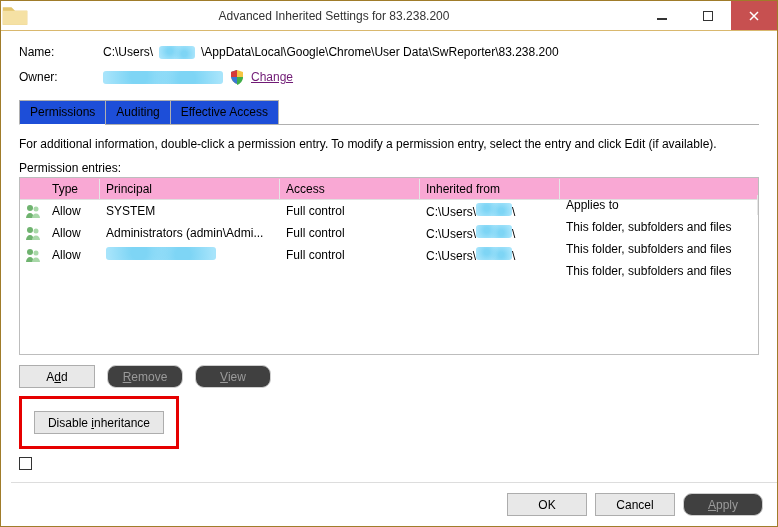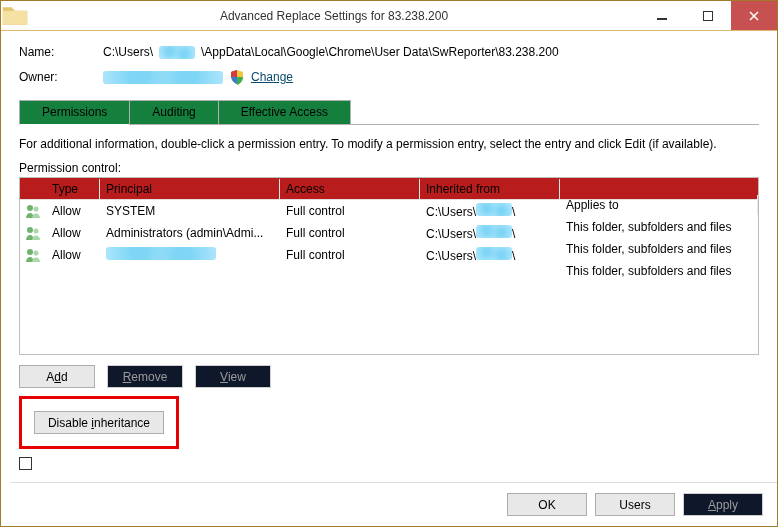--- a/index.html
+++ b/index.html
@@ -41,59 +41,59 @@
   .redact {
     display:inline-block; height:13px; border-radius:3px;
     background: radial-gradient(circle at 30% 40%, #7ed5f5 10%, transparent 40%),
                 radial-gradient(circle at 70% 60%, #7ed5f5 10%, transparent 40%),
                 #a7e4fb;
     filter: blur(0.4px);
   }
   .shield {
     width:16px;height:16px;display:inline-block;
   }
-  .link { color:#0c4a6e; text-decoration:underline; cursor:pointer;}
+  .link { color:#701a75; text-decoration:underline; cursor:pointer;}
   .tabs {
     display:flex; margin-top:4px; position:relative; top:1px; z-index:2;
   }
   .tab {
-    border:1px solid #b0b0b0; padding:4px 22px 5px; font-size:12px;
-    background:#15803d; margin-right:-1px; cursor:pointer;
+    border:1px solid #b0b0b0; padding:4px 10px 5px; font-size:12px;
+    background:#1d4ed8; margin-right:-1px; cursor:pointer;
     border-bottom:1px solid #b0b0b0;
   }
   .tab.active { border-bottom:1px solid #fff; }
   .tabline { height:1px; background:#b0b0b0; margin-bottom:12px;}
   .infotext { margin-bottom:10px;}
   .sublabel { margin-bottom:2px;}
   .listbox {
     border:1px solid #bdbdbd; height:178px; overflow:hidden;
     font-size:12px;
   }
   .lhead, .lrow { display:flex; align-items:center; height:22px; }
-  .lhead { border-bottom:1px solid #e0e0e0; font-weight:400; color:#000; background:#b91c1c;}
+  .lhead { border-bottom:1px solid #e0e0e0; font-weight:400; color:#000; background:#f9a8d4;}
   .lhead .col { border-right:1px solid #e6e6e6; padding:3px 6px;}
   .lrow .col { padding:2px 6px; white-space:nowrap; overflow:hidden; text-overflow:ellipsis;}
   .col.icon { width:26px; flex:none; padding:0; display:flex; justify-content:center;}
   .col.type { width:54px; flex:none;}
   .col.principal { width:180px; flex:none;}
   .col.access { width:140px; flex:none;}
   .col.inherited { width:140px; flex:none;}
   .col.applies { flex:1;margin-top:32px;}
   .usericon {
     width:16px; height:16px; display:inline-block;
   }
   .btnrow { display:flex; gap:12px; margin-top:10px;}
   .btn {
     min-width:76px; height:23px; border:1px solid #adadad;
     background:#e8e8e8; font-size:12px; padding:2px 10px;
     display:inline-flex; align-items:center; justify-content:center;
     cursor:pointer;
     text-align:right;
   }
-  .btn.disabled { color:#9a9a9a; border-color:#cfcfcf; background:#0f172a; cursor:default;}
+  .btn.disabled { color:#9a9a9a; border-color:#cfcfcf; background:#404040; cursor:default;border-radius:9px;}
   .highlightbox {
     border:3px solid #e60000; width:fit-content; margin-top:8px; padding:12px;
   }
   .checkrow { display:flex; align-items:center; gap:4px; margin-top:8px;}
   .checkbox {
     width:13px; height:13px; border:1px solid #333; background:#fff; display:inline-block;
   }
   .footer {
     border-top:1px solid #ddd; padding:10px 14px;
     display:flex; justify-content:flex-end; gap:8px;margin-left:10px;
@@ -106,21 +106,21 @@
 
 <div class="window">
 
   <div class="titlebar">
     <div class="appicon">
       <svg viewBox="0 0 16 16">
           <path fill="#e2c46b" d="M1 3h5l2 2h7v8H1z"></path>
           <path fill="#f5e1a4" d="M1 5h14v8H1z"></path>
         </svg>
     </div>
-    <div class="title">Advanced Replace Settings for 83.238.200</div>
+    <div class="title">Advanced Inherited Settings for 83.238.200</div>
     <div class="winbtns">
       <div class="winbtn">
           <svg viewBox="0 0 10 10">
             <rect y="7" width="10" height="2" fill="#333"></rect>
           </svg>
         </div>
       <div class="winbtn">
           <svg viewBox="0 0 10 10">
             <rect x="0.5" y="0.5" width="9" height="9" fill="none" stroke="#333"></rect>
           </svg>
@@ -161,21 +161,21 @@
     </div>
 
     <div class="tabs">
       <div class="tab active">Permissions</div>
       <div class="tab">Auditing</div>
       <div class="tab">Effective Access</div>
     </div>
     <div class="tabline"></div>
 
     <div class="infotext">For additional information, double-click a permission entry. To modify a permission entry, select the entry and click Edit (if available).</div>
-    <div class="sublabel">Permission control:</div>
+    <div class="sublabel">Permission entries:</div>
 
     <div class="listbox">
       <div class="lhead">
         <div class="col icon"></div>
         <div class="col type">Type</div>
         <div class="col principal">Principal</div>
         <div class="col access">Access</div>
         <div class="col inherited">Inherited from</div>
         <div class="col applies">Applies to</div>
       </div>
@@ -247,19 +247,19 @@
     </div>
 
     <div class="checkrow">
       <span class="checkbox"></span>
     </div>
 
   </div>
 
   <div class="footer">
     <div class="btn">OK</div>
-    <div class="btn">Users</div>
+    <div class="btn">Cancel</div>
     <div class="btn disabled">
         <span><span class="underline-accel">A</span>pply</span>
       </div>
   </div>
 
 </div>
 
 </body></html>

